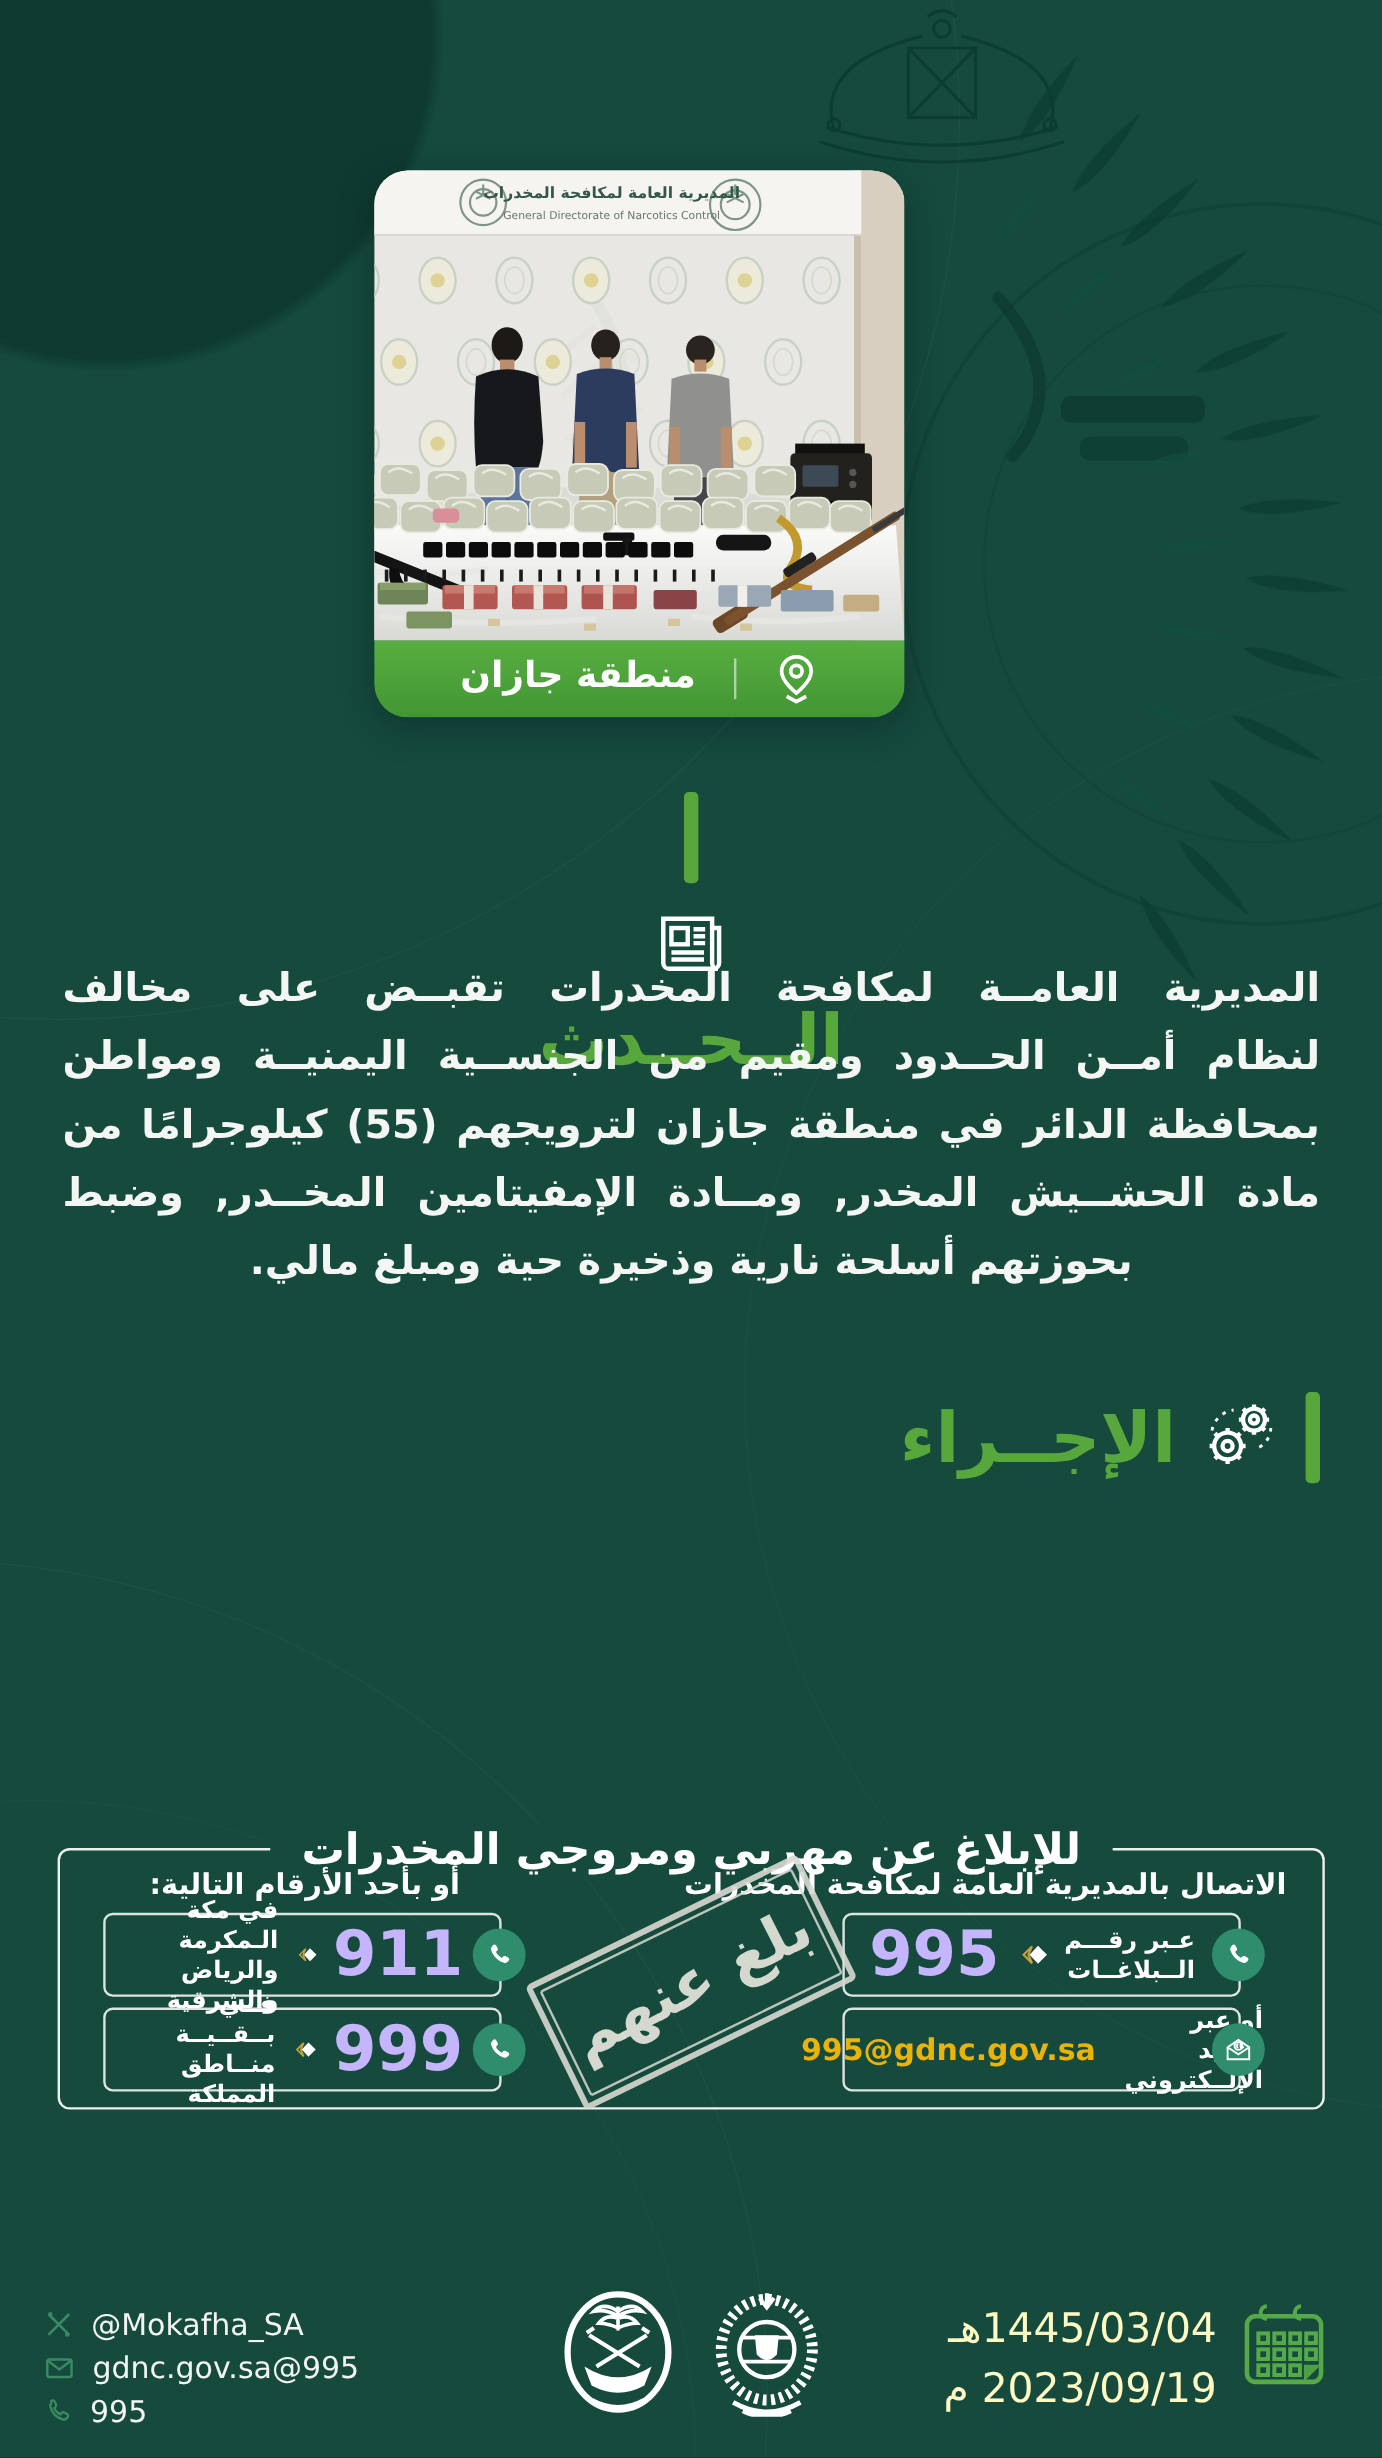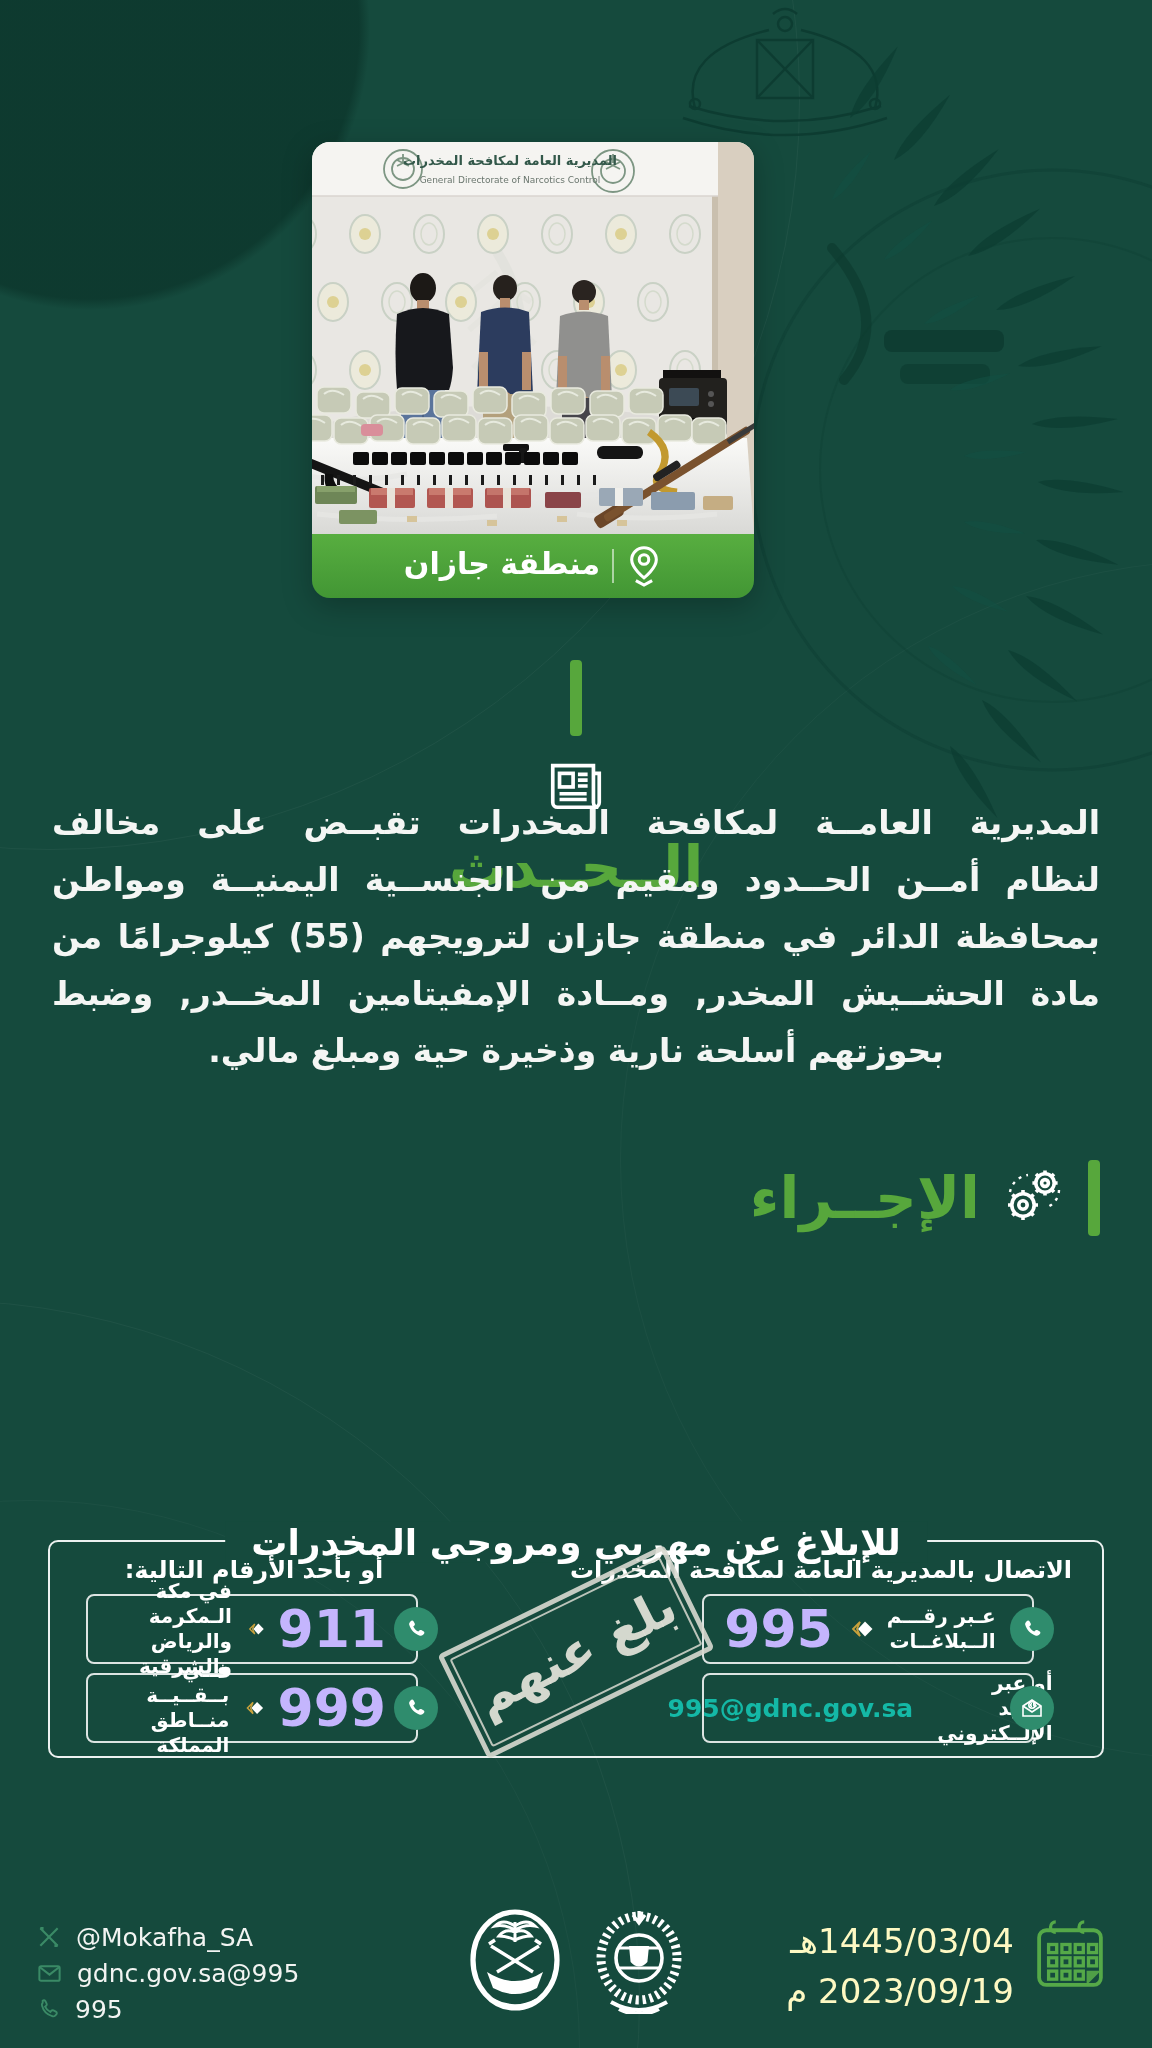--- a/index.html
+++ b/index.html
@@ -11,25 +11,25 @@
   
   .bg-circle{position:absolute;left:-190px;top:-250px;width:560px;height:560px;border-radius:50%;
     background:radial-gradient(closest-side,rgba(8,45,36,.55) 96%,rgba(8,45,36,0) 100%);}
   .arc{position:absolute;border:1px solid rgba(255,255,255,.045);border-radius:50%;}
   .arc1{width:1500px;height:1500px;left:-700px;top:-650px;}
   .arc2{width:1400px;height:1400px;left:-760px;top:1300px;}
   .arc3{width:1100px;height:1100px;left:-520px;top:1500px;border-color:rgba(255,255,255,.03);}
   .arc4{width:1200px;height:1200px;left:620px;top:560px;border-color:rgba(255,255,255,.03);}
   .watermark{position:absolute;right:0;top:0;}
   
-  .photo-card{position:absolute;left:312px;top:142px;width:442px;border-radius:18px;overflow:hidden;
+  .photo-card{position:absolute;left:312px;top:142px;width:442px;border-radius:28px;overflow:hidden;
     box-shadow:0 8px 30px rgba(0,0,0,.25);}
   .photo-card svg{display:block;}
   .loc-bar{height:64px;background:linear-gradient(180deg,#58ae40 0%,#429634 100%);
-    display:flex;align-items:center;justify-content:center;gap:12px;}
+    display:flex;align-items:center;justify-content:center;gap:32px;}
   .loc-divider{width:2px;height:34px;background:rgba(255,255,255,.55);}
   .loc-text{font-size:30px;font-weight:bold;color:#fff;line-height:1;padding-bottom:4px;}
   
   .sec{position:absolute;right:52px;left:52px;display:flex;align-items:center;gap:18px;}
   .sec-bar{width:12px;height:76px;background:#57a73c;border-radius:4px;flex:0 0 auto;}
   .sec-title{font-size:58px;font-weight:bold;color:#57a73c;line-height:1.15;}
   .sec-event{top:660px;flex-direction:column;}
   .sec-proc{top:1160px;}
   
   .para{position:absolute;right:52px;left:52px;font-size:33px;font-weight:bold;line-height:57px;color:#f4f6f4;}
@@ -47,21 +47,21 @@
   .rcol-right{right:30px;width:420px;}
   .rcol-left{left:34px;width:340px;}
   .rcol-head{font-size:24px;font-weight:bold;text-align:center;margin-bottom:10px;color:#fff;white-space:nowrap;}
   .rbox{position:relative;width:332px;height:70px;border:2px solid rgba(255,255,255,.85);border-radius:8px;
     display:flex;align-items:center;justify-content:center;gap:12px;padding-left:14px;padding-right:30px;margin-bottom:9px;}
   .rcol-right .rbox{margin-right:38px;margin-left:auto;}
   .rcol-left  .rbox{margin-right:auto;margin-left:2px;}
   .circ{position:absolute;right:-22px;top:50%;transform:translateY(-50%);width:44px;height:44px;border-radius:50%;
     background:#2f8c6d;display:flex;align-items:center;justify-content:center;}
   .rnum{font-size:52px;font-weight:bold;line-height:1;color:#c4b5fd;}
-  .rmail{font-size:25px;font-weight:bold;color:#14b8a6;}
+  .rmail{font-size:25px;font-weight:bold;color:#eab308;}
   .rlabel{font-size:20px;font-weight:bold;line-height:1.25;text-align:right;color:#ffffff;}
   .stamp{position:absolute;left:50%;top:110px;width:252px;height:116px;
     transform:translate(-50%,-50%) rotate(-26deg);
     border:5px solid rgba(216,217,208,.9);border-radius:5px;
     display:flex;align-items:center;justify-content:center;}
   .stamp::after{content:"";position:absolute;inset:4px;border:2px solid rgba(216,217,208,.85);border-radius:3px;}
   .stamp-text{font-size:50px;font-weight:bold;color:rgba(222,223,214,.95);transform:rotate(-1deg);}
   
   .footer-left{position:absolute;left:36px;top:1922px;direction:ltr;}
   .frow{display:flex;align-items:center;gap:14px;height:30px;margin-bottom:6px;}

